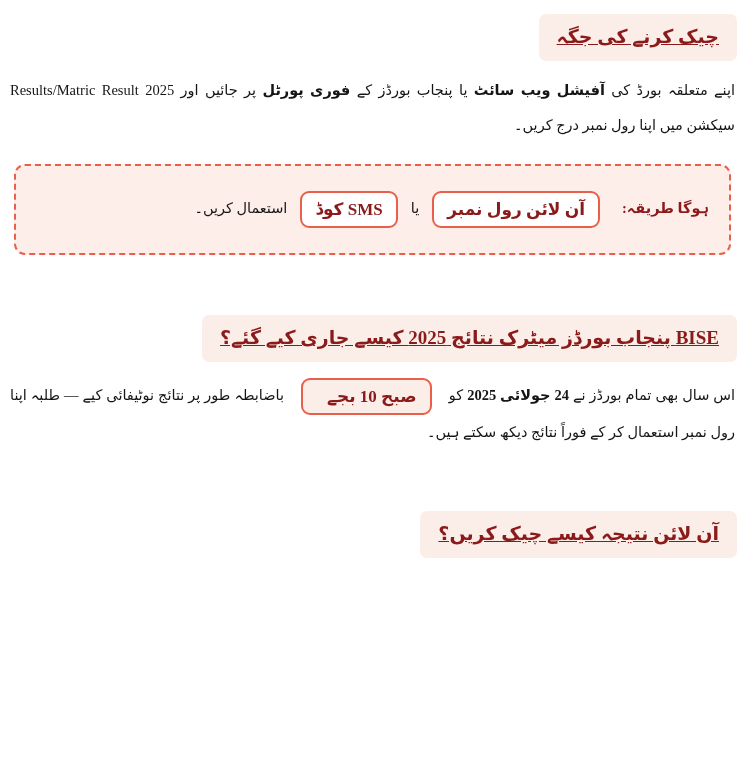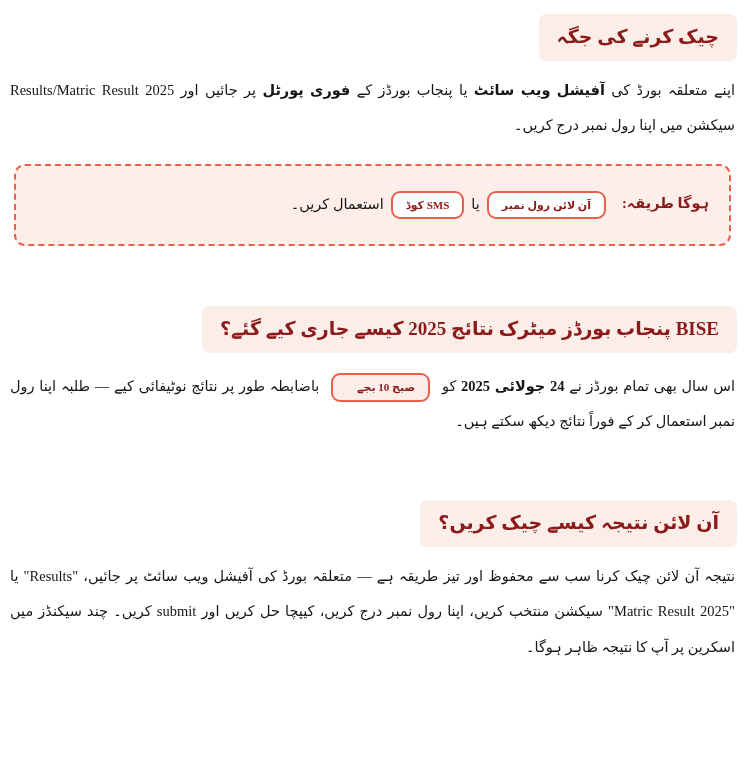--- a/index.html
+++ b/index.html
@@ -25,39 +25,40 @@
   }
   .heading-pill {
     display: inline-block;
     background: #FBEEE8;
     color: #8B1A1A;
     font-weight: bold;
     font-size: 19px;
     line-height: 1.3;
     padding: 11px 18px;
     border-radius: 7px;
+    text-decoration: underline;
   }
   .para {
     font-size: 14.5px;
     line-height: 2.45;
     text-align: justify;
     margin: 12px 2px 0 2px;
   }
   .b { font-weight: bold; }
   .chip {
     display: inline-block;
     border: 2px solid #E8604C;
     border-radius: 9px;
     background: #ffffff;
     color: #8B1A1A;
     font-weight: bold;
-    font-size: 11px;
+    font-size: 17px;
     line-height: 1.5;
     padding: 4px 13px;
-    margin: 0 7px;
+    margin: 0 13px;
     vertical-align: middle;
     white-space: nowrap;
   }
   .chip--pink { background: #FBEEE8; padding-left: 24px; }
   .callout {
     border: 2px dashed #E8604C;
     border-radius: 11px;
     background: #FDEEEA;
     margin: 20px 6px 0 6px;
     padding: 25px 20px;
@@ -91,15 +92,14 @@
     <span class="heading-pill">BISE پنجاب بورڈز میٹرک نتائج 2025 کیسے جاری کیے گئے؟</span>
   </div>
 
 
   <p class="para mt-md"><span>اس سال بھی تمام بورڈز نے </span><span class="b">24 جولائی 2025</span><span> کو </span><span class="chip chip--pink">صبح 10 بجے</span><span> باضابطہ طور پر نتائج نوٹیفائی کیے — طلبہ اپنا رول نمبر استعمال کر کے فوراً نتائج دیکھ سکتے ہیں۔</span></p>
 
   <div class="heading-row mt-lg">
     <span class="heading-pill">آن لائن نتیجہ کیسے چیک کریں؟</span>
   </div>
 
-  <p class="para">نتیجہ آن لائن چیک کرنا سب سے محفوظ اور تیز طریقہ ہے — متعلقہ بورڈ کی آفیشل ویب سائٹ پر جائیں، "Results" یا "Matric Result 2025" سیکشن منتخب کریں، اپنا رول نمبر درج کریں، کیپچا حل کریں اور submit کریں۔ چند سیکنڈز میں اسکرین پر آپ کا نتیجہ ظاہر ہوگا۔</p>
 
 </div>
 
 </body></html>

